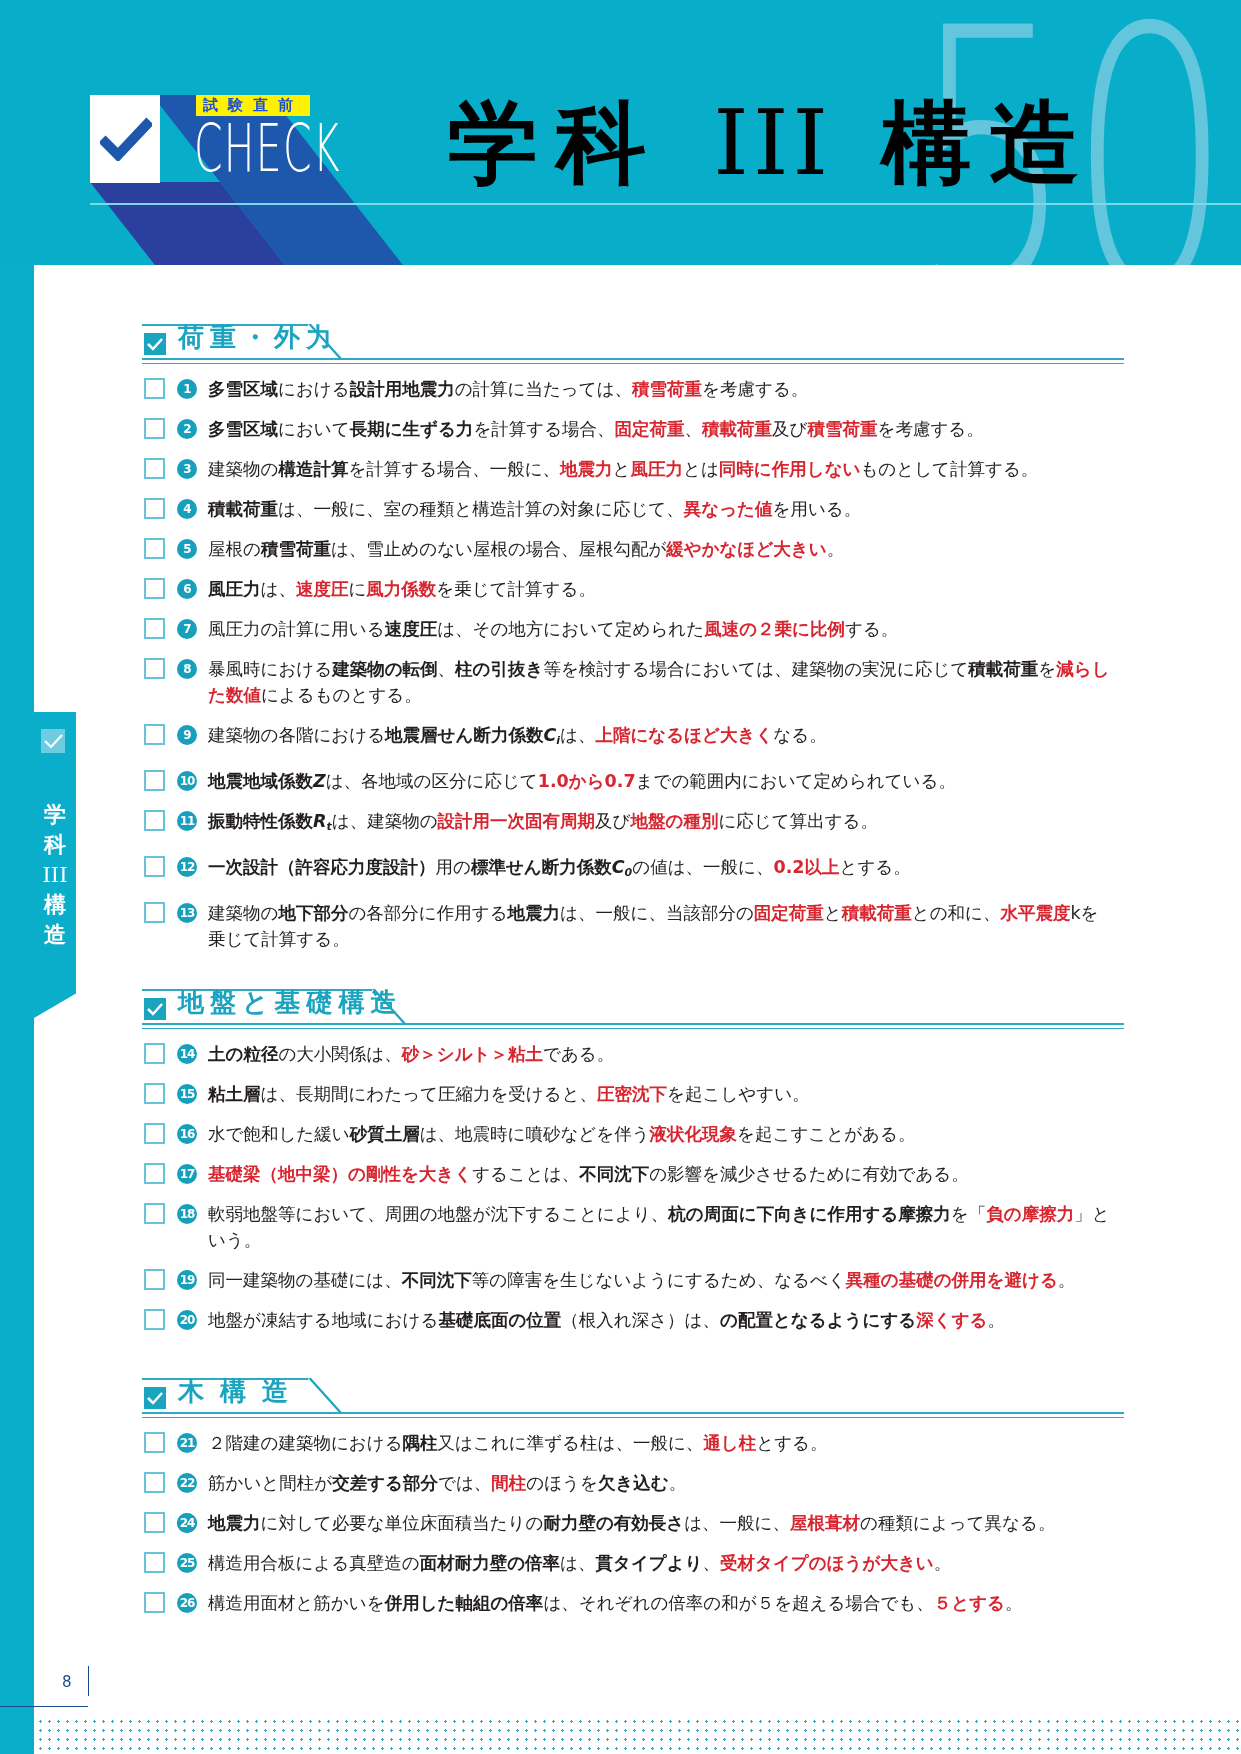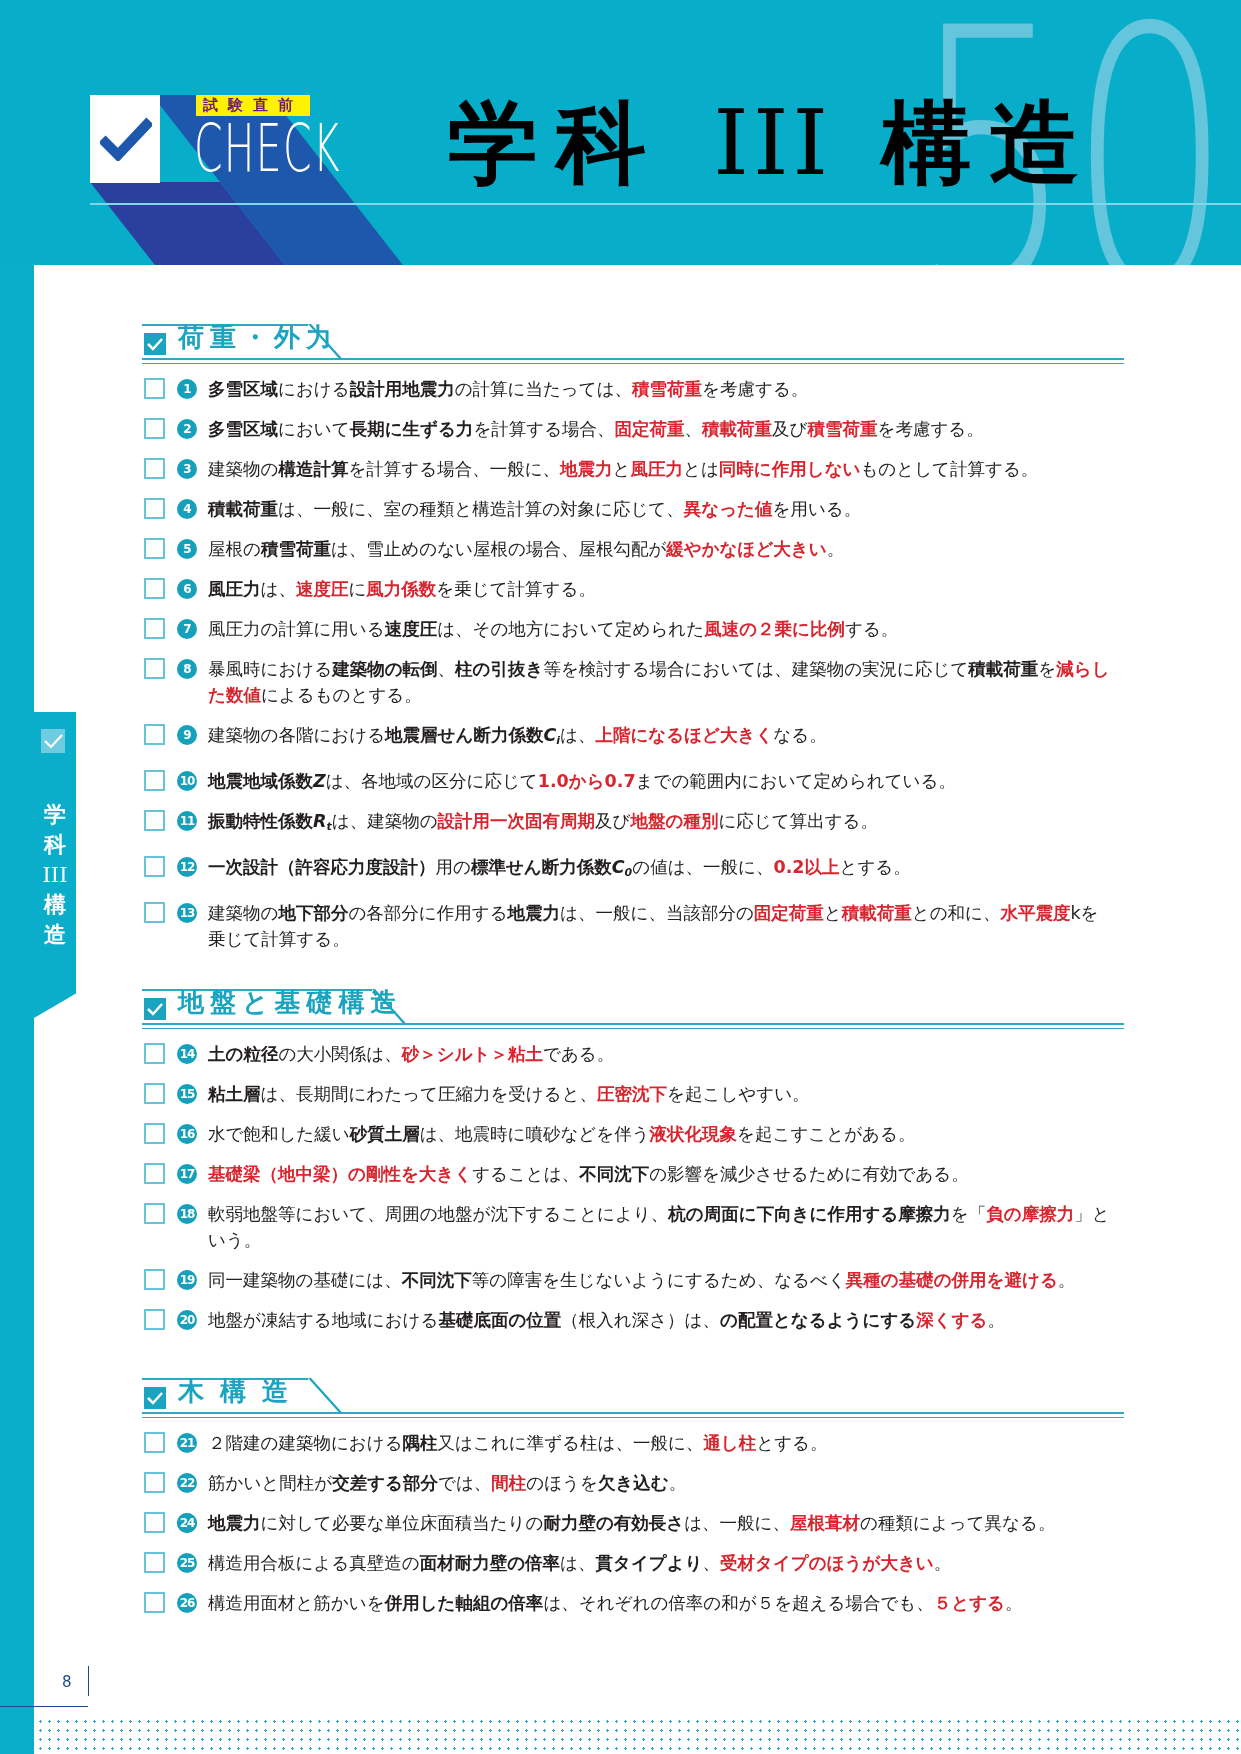--- a/index.html
+++ b/index.html
@@ -20,21 +20,21 @@
     color: rgba(176, 218, 236, 0.55);
     transform: scaleX(0.72); transform-origin: left top;
     z-index: 1;
   }
   .shadow1 { position: absolute; left: 90px; top: 182px; width: 130px; height: 400px; background: #2b3f9e; transform: skewX(38deg); transform-origin: top left; z-index: 1; }
   .shadow2 { position: absolute; left: 152px; top: 95px; width: 118px; height: 400px; background: #1d58ad; transform: skewX(38deg); transform-origin: top left; z-index: 1; }
   .check-box { position: absolute; left: 90px; top: 95px; width: 70px; height: 88px; background: #fff; z-index: 3; }
   .check-box svg { position: absolute; left: 10px; top: 20px; }
   .pre-label {
     position: absolute; left: 196px; top: 95px; width: 114px; height: 21px;
-    background: #fff200; color: #701a75; font-size: 15px; font-weight: bold;
+    background: #fff200; color: #1d4ed8; font-size: 15px; font-weight: bold;
     letter-spacing: 10px; text-align: center; line-height: 21px; z-index: 3;
   }
   .check-word {
     position: absolute; left: 194px; top: 114px; color: #fff;
     font-family: "DejaVu Sans", sans-serif; font-weight: 200; font-size: 66px;
     line-height: 70px; transform: scaleX(0.62); transform-origin: left top; z-index: 3;
     letter-spacing: 2px;
   }
   .header-rule { position: absolute; left: 90px; top: 203px; width: 1151px; height: 2px; background: #7fd8ea; z-index: 2; }
   .page-title {

